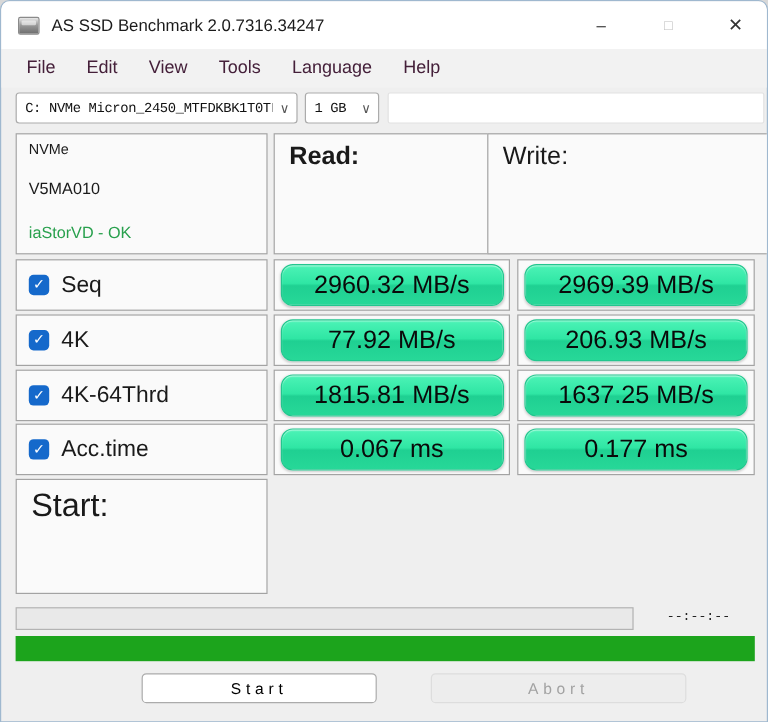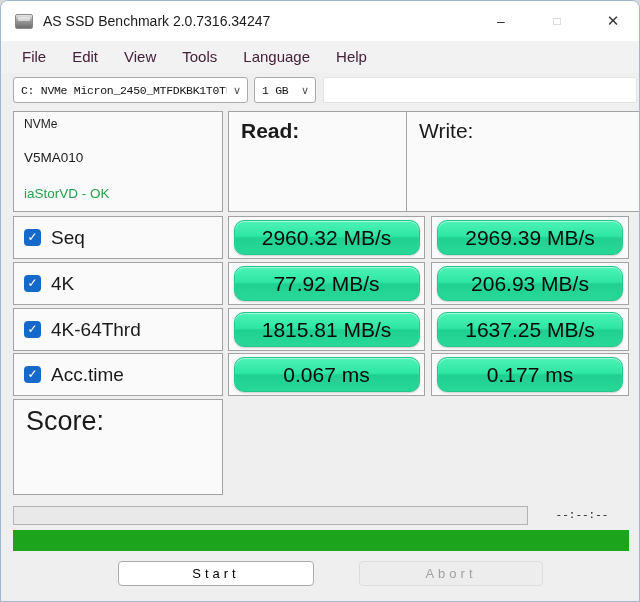--- a/index.html
+++ b/index.html
@@ -85,21 +85,21 @@
     background:#e9e9e9; border:1px solid #b3b3b3; }
   .time-label { position:absolute; left:545px; top:508px; width:72px; text-align:center;
     font-family:"Liberation Mono", monospace; font-size:11px; color:#222; }
   .progress-green { position:absolute; left:12px; top:529px; width:616px; height:21px;
     background:#1ca41c; }
   
   .btn { position:absolute; top:560px; height:25px; border-radius:4px;
     display:flex; align-items:center; justify-content:center;
     font-family:Liberation Sans, sans-serif; font-size:13px; letter-spacing:4px; }
   .btn-start { left:117px; width:196px; background:#ffffff; border:1px solid #ababab; color:#000; }
-  .btn-abort { left:358px; width:184px; background:#ededed; border:1px solid #dddddd; color:#a2a2a2; }
+  .btn-abort { left:358px; width:213px; background:#ededed; border:1px solid #dddddd; color:#a2a2a2; }
 </style>
 </head>
 <body>
 
 <div class="window">
 
   <div class="titlebar">
     <span class="app-icon"></span>
     <span class="title-text">AS SSD Benchmark 2.0.7316.34247</span>
     <div class="win-controls">
@@ -180,21 +180,21 @@
     <span class="row-label">Acc.time</span>
   </div>
   <div class="panel row-cell row-read r3">
     <span class="pill-green">0.067 ms</span>
   </div>
   <div class="panel row-cell row-write r3">
     <span class="pill-green">0.177 ms</span>
   </div>
 
   <div class="panel score-left">
-    <div class="score-label">Score:</div>
+    <div class="score-label">Start:</div>
   </div>
 
   <div class="progress-track"></div>
   <div class="time-label">--:--:--</div>
   <div class="progress-green"></div>
 
   <div class="btn btn-start">Start</div>
   <div class="btn btn-abort">Abort</div>
 
 </div>

